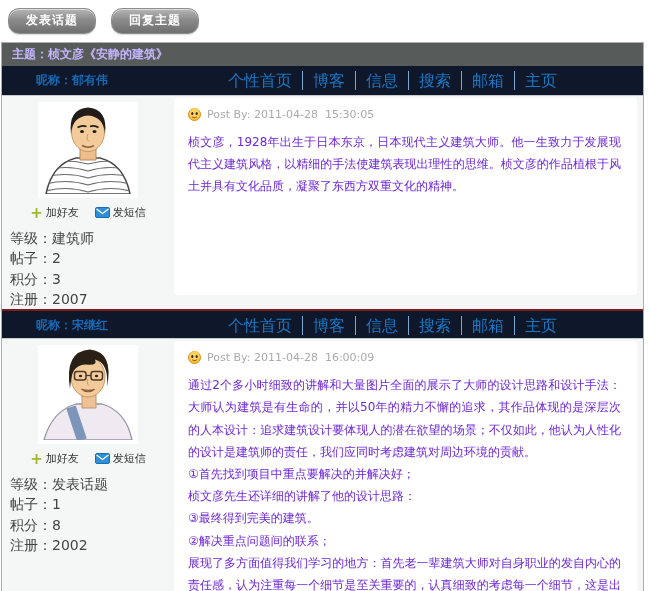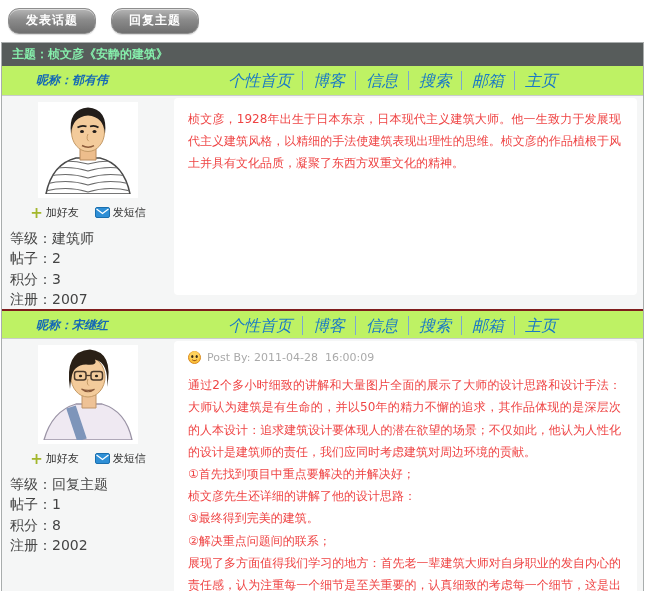--- a/index.html
+++ b/index.html
@@ -14,27 +14,27 @@
     background:linear-gradient(#b6b6b6, #8b8b8b 45%, #6f6f6f);
     border:1px solid #8e8e8e; border-radius:11px; cursor:pointer;
     box-shadow:inset 0 1px 0 rgba(255,255,255,.55), 0 1px 1px rgba(0,0,0,.15);
     font-family:"DejaVu Sans", sans-serif;
   }
 
   
   .thread { width:643px; margin-left:1px; border:1px solid #a9adad; background:#fff; }
 
   .topic-bar {
-    height:23px; line-height:23px; background:#575c5b; color:#86efac;
+    height:23px; line-height:23px; background:#575c5b; color:#c4b5fd;
     font-size:12px; font-weight:bold; padding-left:10px;
   }
 
   .post-header {
     position:relative; height:30px; line-height:29px;
-    background:#bef264; border-bottom:1px solid #c9cccc;font-style:italic;
+    background:#0f172a; border-bottom:1px solid #c9cccc;
   }
   .nickname { position:absolute; left:34px; font-size:12px; font-weight:bold; color:#1569b5; }
   .plinks { position:absolute; left:226px; font-size:16px; color:#1a79c6; }
   .plink { color:#1a79c6; cursor:pointer; padding:0 10px; }
   .plink:first-child { padding-left:0; }
   .plink + .plink { border-left:1px solid #7aa8d2; }
 
   .post-body { display:flex; background:#f5f6f6; }
   .post-body.first { min-height:160px; }
   .post-body.second { min-height:295px; border-bottom:1px solid #c9cccc; }
@@ -43,21 +43,21 @@
   .avatar-box { display:inline-block; background:#fff; }
   .side-actions { margin-top:7px; display:flex; justify-content:center; gap:16px; font-size:11px; color:#333; }
   .side-action { cursor:pointer; display:inline-flex; align-items:center; gap:3px; white-space:nowrap; }
   .plus-glyph { color:#a3b72c; font-weight:bold; font-size:15px; line-height:10px; }
   .stats { margin:8px 0 0 8px; text-align:left; font-size:14px; color:#444; line-height:1.45; }
 
   .content { flex:1; padding:2px 6px 14px 0; display:flex; }
   .panel { flex:1; background:#fff; border-radius:4px; padding:10px 16px 12px 14px; }
   .postby-row { display:flex; align-items:center; gap:6px; margin-bottom:10px; }
   .postby { font-size:11px; color:#aaa; white-space:pre-wrap; }
-  .ptext { font-size:12px; color:#ef4444; line-height:1.85; text-align:justify; }
+  .ptext { font-size:12px; color:#6d28d9; line-height:1.85; text-align:justify; }
   .ptext p { margin:0; }
 </style>
 </head>
 <body>
 
 <div class="toolbar">
   <button class="pill-btn">发表话题</button>
   <button class="pill-btn">回复主题</button>
 </div>
 
@@ -117,20 +117,30 @@
       </div>
       <div class="stats">
         <div>等级：建筑师</div>
         <div>帖子：2</div>
         <div>积分：3</div>
         <div>注册：2007</div>
       </div>
     </div>
     <div class="content">
       <div class="panel">
+        <div class="postby-row">
+          <svg width="13" height="13" viewBox="0 0 13 13">
+            <circle cx="6.5" cy="6.5" r="6" fill="#fcc33c" stroke="#d8871b"></circle>
+            <circle cx="6.5" cy="5" r="5" fill="#ffd96a" opacity="0.7"></circle>
+            <ellipse cx="4.3" cy="5.4" rx="1.1" ry="1.5" fill="#3a2c18"></ellipse>
+            <ellipse cx="8.7" cy="5.4" rx="1.1" ry="1.5" fill="#3a2c18"></ellipse>
+            <path d="M4 8.6 q2.5 2 5 0" stroke="#a85c12" stroke-width="1.1" fill="none"></path>
+          </svg>
+          <span class="postby">Post By: 2011-04-28  15:30:05</span>
+        </div>
         <div class="ptext">
           <p>桢文彦，1928年出生于日本东京，日本现代主义建筑大师。他一生致力于发展现代主义建筑风格，以精细的手法使建筑表现出理性的思维。桢文彦的作品植根于风土并具有文化品质，凝聚了东西方双重文化的精神。</p>
         </div>
       </div>
     </div>
   </div>
 
   <div class="post-header" style="border-top:2px solid #7f1d1d;">
     <span class="nickname">昵称：宋继红</span>
     <span class="plinks">
@@ -163,21 +173,21 @@
         </span>
         <span class="side-action">
           <svg width="15" height="11" viewBox="0 0 15 11">
             <rect x="0.5" y="0.5" width="14" height="10" rx="1.5" fill="#2e8fd6" stroke="#1b6fae"></rect>
             <path d="M1.5 2 L7.5 6.5 L13.5 2" fill="none" stroke="#fff" stroke-width="1.3"></path>
           </svg>
           <span>发短信</span>
         </span>
       </div>
       <div class="stats">
-        <div>等级：回复主题</div>
+        <div>等级：发表话题</div>
         <div>帖子：1</div>
         <div>积分：8</div>
         <div>注册：2002</div>
       </div>
     </div>
     <div class="content">
       <div class="panel">
         <div class="postby-row">
           <svg width="13" height="13" viewBox="0 0 13 13">
             <circle cx="6.5" cy="6.5" r="6" fill="#fcc33c" stroke="#d8871b"></circle>

